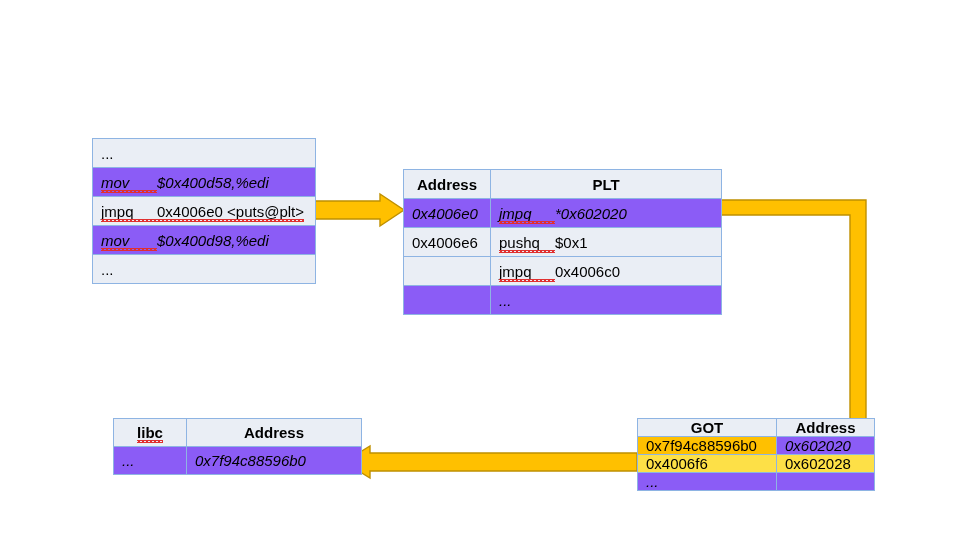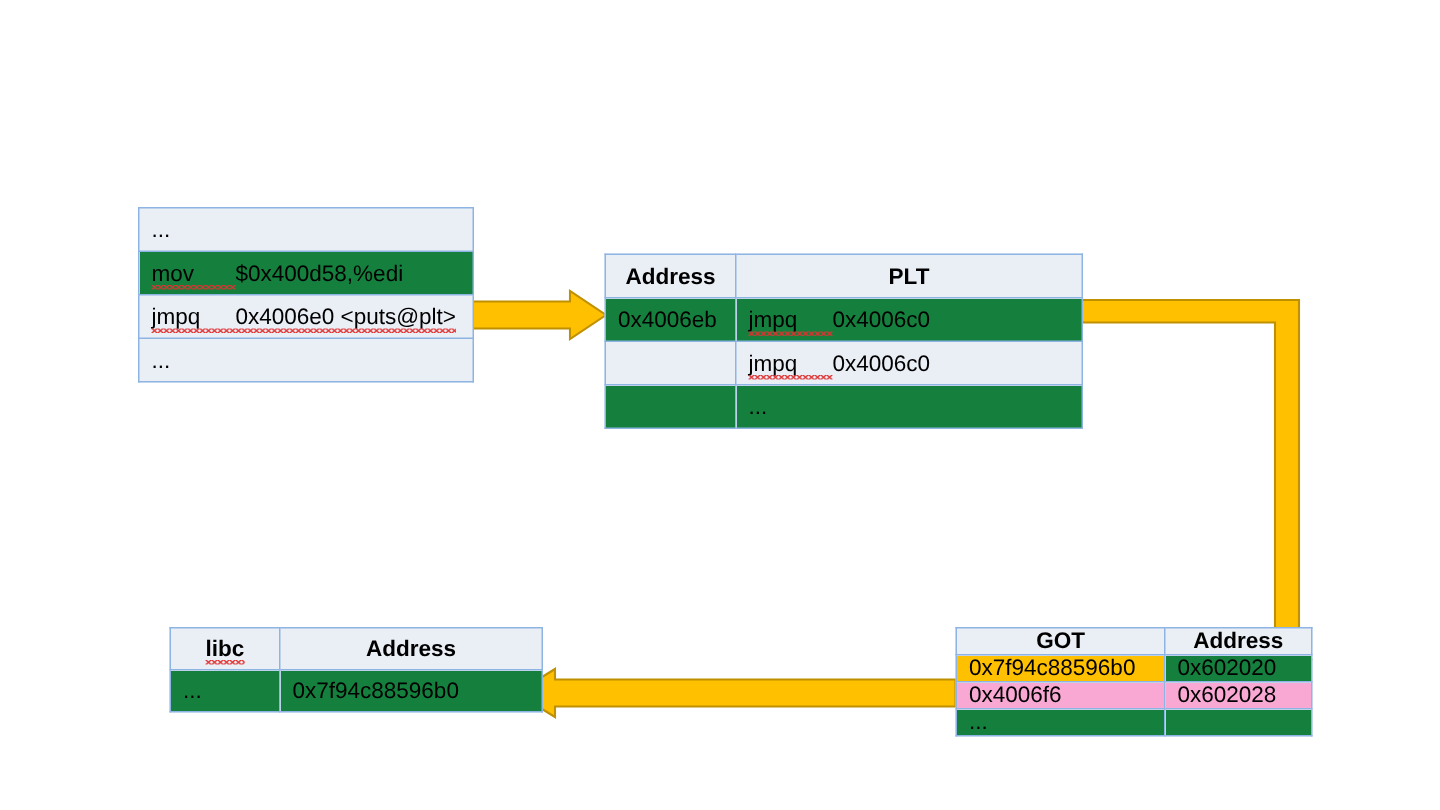--- a/index.html
+++ b/index.html
@@ -38,22 +38,22 @@
     white-space: nowrap;
     overflow: hidden;
   }
   .tbl th {
     font-weight: bold;
     text-align: center;
     background: #eaeef5;
     font-size: 15px;
   }
   .row-light { background: #eaeef5; }
-  .row-dark  { background: #15803d; }
-  .row-white { background: #f9a8d4; }
+  .row-dark  { background: #8b5cf6; font-style: italic; }
+  .row-white { background: #fde047; }
   .cell-hl   { background: #ffc000; }
 
   
   .sq {
     position: relative;
     display: inline-block;
   }
   .sq::after {
     content: "";
     position: absolute;
@@ -122,41 +122,50 @@
     <tr class="row-dark">
       <td>
         <span class="op sq">mov</span><span>$0x400d58,%edi</span>
       </td>
     </tr>
     <tr class="row-light">
       <td>
         <span class="op sq">jmpq</span><span class="sq">0x4006e0 &lt;puts@plt&gt;</span>
       </td>
     </tr>
+    <tr class="row-dark">
+      <td>
+        <span class="op sq">mov</span><span>$0x400d98,%edi</span>
+      </td>
+    </tr>
     <tr class="row-light">
       <td>
         <span class="op">...</span><span></span>
       </td>
     </tr>
   </tbody>
     </table>
 
   <table class="tbl" id="plt-table">
     <colgroup>
         <col style="width:87px">
         <col style="width:231px">
       </colgroup>
     <tbody>
         <tr class="row-light">
       <th>Address</th>
       <th>PLT</th>
     </tr>
     <tr class="row-dark">
-      <td>0x4006eb</td>
-      <td><span class="op sq">jmpq</span><span>0x4006c0</span></td>
+      <td>0x4006e0</td>
+      <td><span class="op sq">jmpq</span><span>*0x602020</span></td>
+    </tr>
+    <tr class="row-light">
+      <td>0x4006e6</td>
+      <td><span class="op sq">pushq</span><span>$0x1</span></td>
     </tr>
     <tr class="row-light">
       <td></td>
       <td><span class="op sq">jmpq</span><span>0x4006c0</span></td>
     </tr>
     <tr class="row-dark">
       <td></td>
       <td><span class="op">...</span><span></span></td>
     </tr>
   </tbody>

